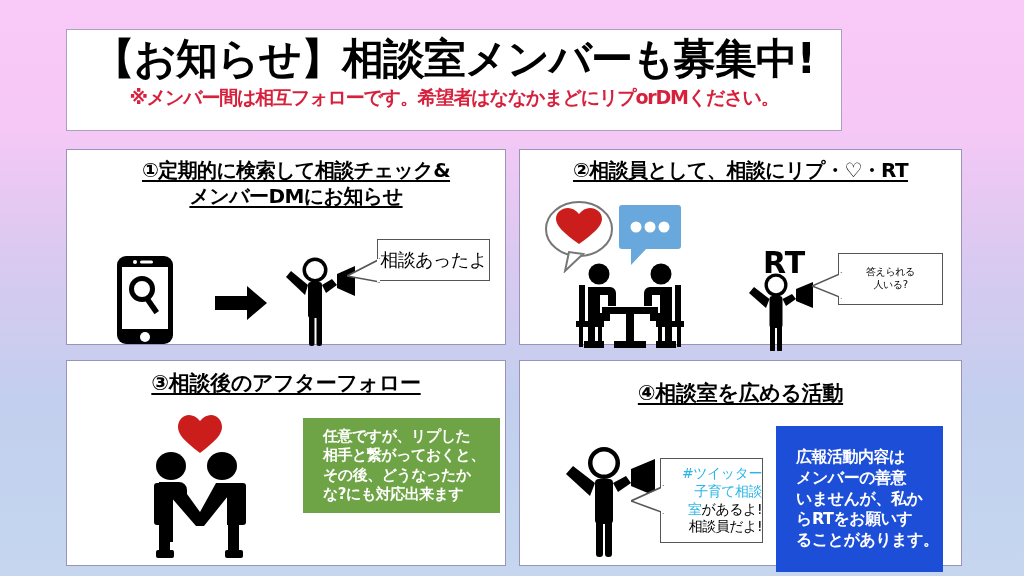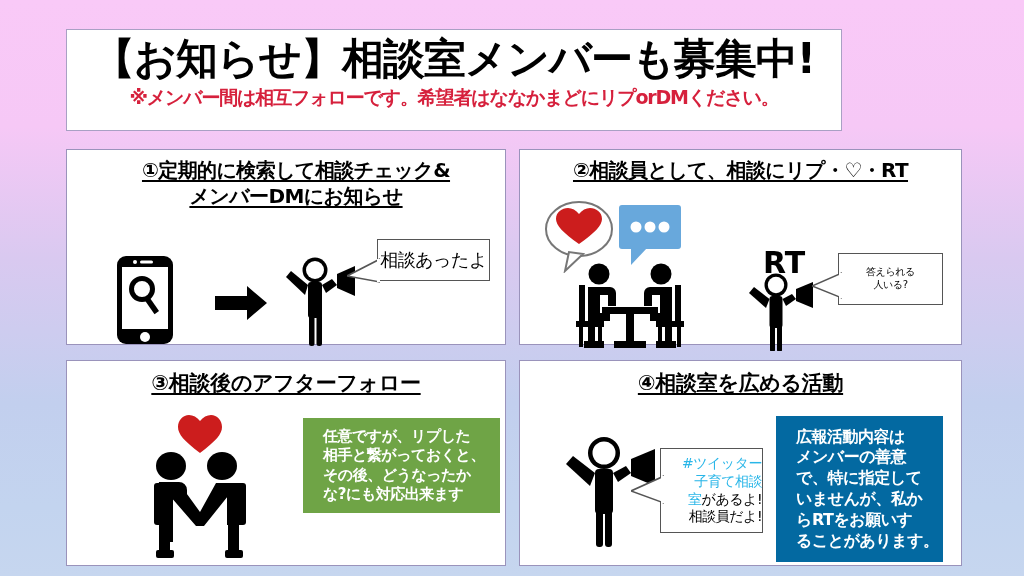--- a/index.html
+++ b/index.html
@@ -37,40 +37,40 @@
 
   .panel-title{
     text-align:center;font-weight:bold;color:#000;
     text-decoration:underline;text-underline-offset:3px;
     line-height:1.32;white-space:nowrap;
   }
   .pt-1{font-size:20px;margin-top:7px;letter-spacing:-0.6px;padding-left:20px;}
   .pt-1 .l2{display:block;}
   .pt-2{font-size:20px;margin-top:7px;letter-spacing:-0.6px;}
   .pt-3{font-size:21px;margin-top:9px;letter-spacing:-0.3px;}
-  .pt-4{font-size:21px;margin-top:9px;letter-spacing:-0.3px;}
+  .pt-4{font-size:21px;margin-top:19px;letter-spacing:-0.3px;}
 
   .stage{position:relative;width:100%;height:100%;}
 
   
   .bubble{
     position:absolute;background:#fff;border:1.6px solid #555;box-sizing:border-box;
     display:flex;flex-direction:column;align-items:center;justify-content:center;
     color:#000;line-height:1.28;text-align:center;
   }
   .bubble .tail{position:absolute;}
 
   
   .infobox{
     position:absolute;box-sizing:border-box;color:#fff;font-weight:bold;
     display:flex;flex-direction:column;justify-content:center;
     padding:5px 20px;line-height:1.30;letter-spacing:-0.5px;
   }
   .green{background:#6fa446;}
-  .blue{background:#0369a1;}
+  .blue{background:#1d4ed8;}
 
   .cyan{color:#29b6e8;}
   .nowrap{white-space:nowrap;}
   svg{display:block;}
 </style>
 </head>
 <body>
 
 <div class="slide">
 
@@ -281,21 +281,20 @@
           <svg width="33" height="30" viewBox="0 0 33 30">
             <path d="M33,1 L0,16 L33,28 Z" fill="#fff" stroke="#555" stroke-width="1.6"></path>
             <rect x="30" y="1" width="5" height="27" fill="#fff"></rect>
           </svg>
         </span>
       </div>
 
       <div class="infobox blue" style="left:256px;top:46px;width:167px;height:146px;font-size:16px;">
         <span class="nowrap">広報活動内容は</span>
         <span class="nowrap">メンバーの善意</span>
-        <span class="nowrap">で、特に指定して</span>
         <span class="nowrap">いませんが、私か</span>
         <span class="nowrap">らRTをお願いす</span>
         <span class="nowrap">ることがあります。</span>
       </div>
     </div>
   </div>
 
 </div>
 
 </body></html>

